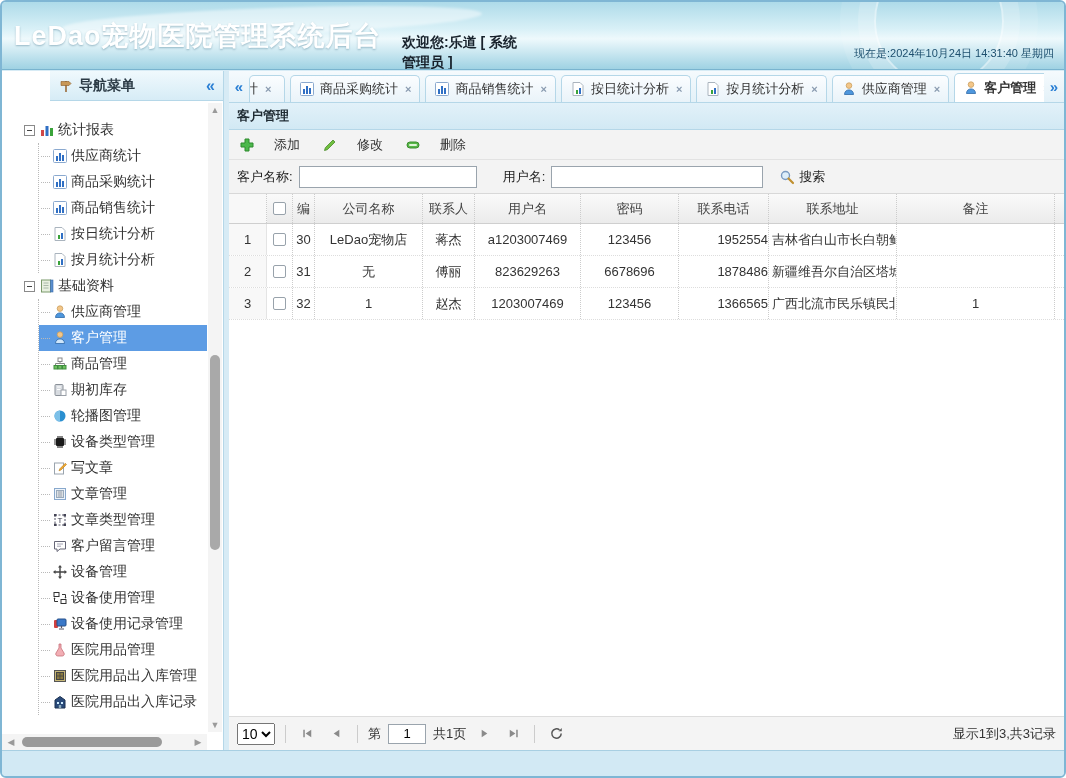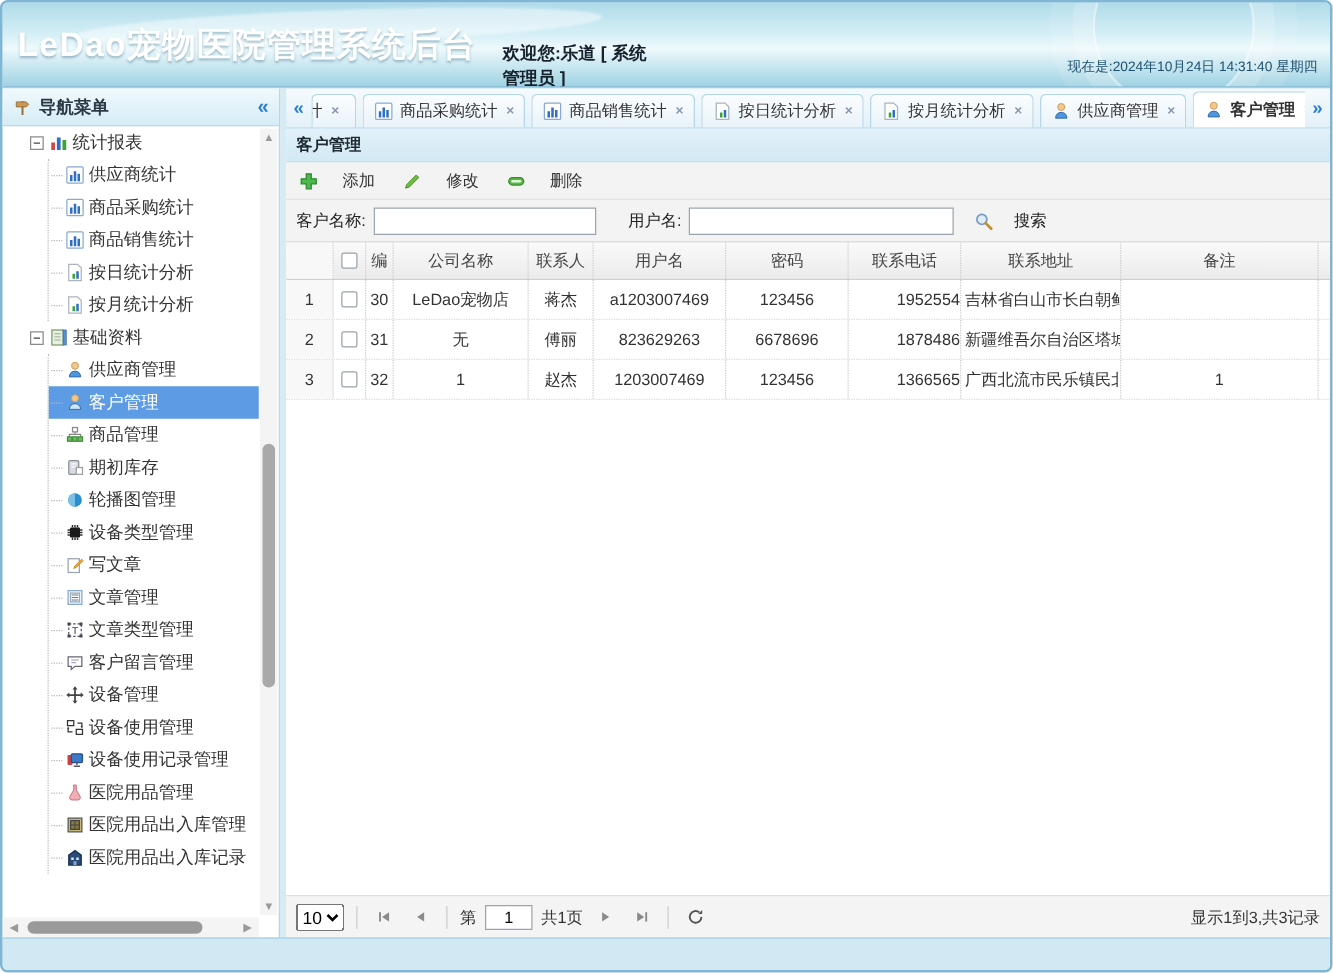--- a/index.html
+++ b/index.html
@@ -15,24 +15,24 @@
   .app-title { position:absolute; left:12px; top:16px; font-size:27px; font-weight:bold; color:#fff; letter-spacing:1px; text-shadow:0 1px 2px rgba(20,80,110,.35); }
   .welcome { position:absolute; left:400px; top:30px; width:128px; font-size:14px; font-weight:bold; color:#17212b; line-height:20px; word-break:break-all; }
   .now-time { position:absolute; right:10px; top:44px; font-size:11px; color:#1d4f6e; }
 
   
   .content { position:absolute; top:69px; left:0; right:0; bottom:26px; display:flex; }
   .bottomband { position:absolute; left:0; right:0; bottom:0; height:26px; background:#d2e9f4; border-top:1px solid #a8cfe2; }
 
   
   .sidebar { width:222px; background:#fff; border-right:1px solid #b5d7e8; display:flex; flex-direction:column; position:relative; }
-  .sb-hdr { height:30px; background:linear-gradient(180deg,#f0f9fd,#d6ecf6); border-bottom:1px solid #b5d7e8; display:flex; align-items:center; padding:0 8px; font-size:14px; color:#2b3a45; font-weight:bold; flex:0 0 auto; }
+  .sb-hdr { height:30px; background:linear-gradient(180deg,#f0f9fd,#d6ecf6); border-bottom:1px solid #b5d7e8; display:flex; align-items:center; padding:0 8px; font-size:14px; color:#2b3a45; font-weight:bold; flex:0 0 auto;margin-left:48px; }
   .sb-hdr .ttl { flex:1; margin-left:5px; }
   .sb-collapse { color:#2a7fd4; font-size:16px; font-weight:bold; cursor:pointer; }
-  .tree { flex:1; overflow:hidden; padding-top:0; padding-right:16px; position:relative; }
+  .tree { flex:1; overflow:hidden; padding-top:16px; padding-right:16px; position:relative; }
   .trow { height:26px; display:flex; align-items:center; font-size:14px; color:#333; white-space:nowrap; cursor:pointer; }
   .trow .lbl { margin-left:3px; }
   .root { margin-left:22px; }
   .grp { margin-left:36px; border-left:1px dotted #b9b9b9; }
   .grp .trow { padding-left:2px; }
   .conn { width:9px; height:0; border-top:1px dotted #b9b9b9; margin-right:2px; flex:0 0 auto; }
   .expbox { width:11px; height:11px; border:1px solid #8a8a8a; background:#fff; position:relative; margin-right:4px; flex:0 0 auto; }
   .expbox::after { content:""; position:absolute; left:2px; right:2px; top:4px; height:1px; background:#444; }
   .trow.sel { background:#5d9ce4; color:#fff; }
   .ic { width:16px; height:16px; flex:0 0 auto; }
@@ -66,21 +66,21 @@
   
   .panel { flex:1; display:flex; flex-direction:column; background:#fff; min-height:0; }
   .panel-hdr { height:27px; background:linear-gradient(180deg,#e2f1f9,#d2e9f4); border-bottom:1px solid #b5d7e8; display:flex; align-items:center; padding:0 8px; font-size:13px; font-weight:bold; color:#1f2b33; flex:0 0 auto; }
   .tbar { height:30px; background:#f3f3f3; border-bottom:1px solid #e2e2e2; display:flex; align-items:center; gap:22px; padding:0 10px; flex:0 0 auto; }
   .tbtn { display:flex; align-items:center; gap:19px; font-size:13px; color:#333; cursor:pointer; }
   .sbar { height:34px; background:#f3f3f3; border-bottom:1px solid #d8d8d8; display:flex; align-items:center; padding:0 8px; font-size:13px; color:#222; flex:0 0 auto; }
   .sbar label { margin-right:6px; }
   .inp { height:22px; border:1px solid #9aa4ad; background:#fff; font-size:13px; padding:0 4px; font-family:inherit; }
   .inp.w1 { width:178px; margin-right:26px; }
   .inp.w2 { width:212px; margin-right:16px; }
-  .searchlink { display:flex; align-items:center; gap:16px; cursor:pointer; color:#222; }
+  .searchlink { display:flex; align-items:center; gap:4px; cursor:pointer; color:#222; }
 
   
   .grid { flex:1; overflow:hidden; display:flex; flex-direction:column; min-height:0; }
   .grow { display:flex; flex:0 0 auto; }
   .ghead { height:30px; background:linear-gradient(180deg,#fafafa,#ebebeb); border-bottom:1px solid #cfcfcf; }
   .gcell { display:flex; align-items:center; justify-content:center; font-size:13px; color:#333; border-right:1px dotted #ccc; overflow:hidden; white-space:nowrap; }
   .ghead .gcell { color:#444; }
   .drow { height:32px; border-bottom:1px dotted #ddd; background:#fff; }
   .c0{width:38px; background:#f8f8f8;} .drow .c0{border-right:1px solid #e4e4e4;}
   .c1{width:26px;} .c2{width:22px;} .c3{width:108px;} .c4{width:52px;} .c5{width:106px;}

